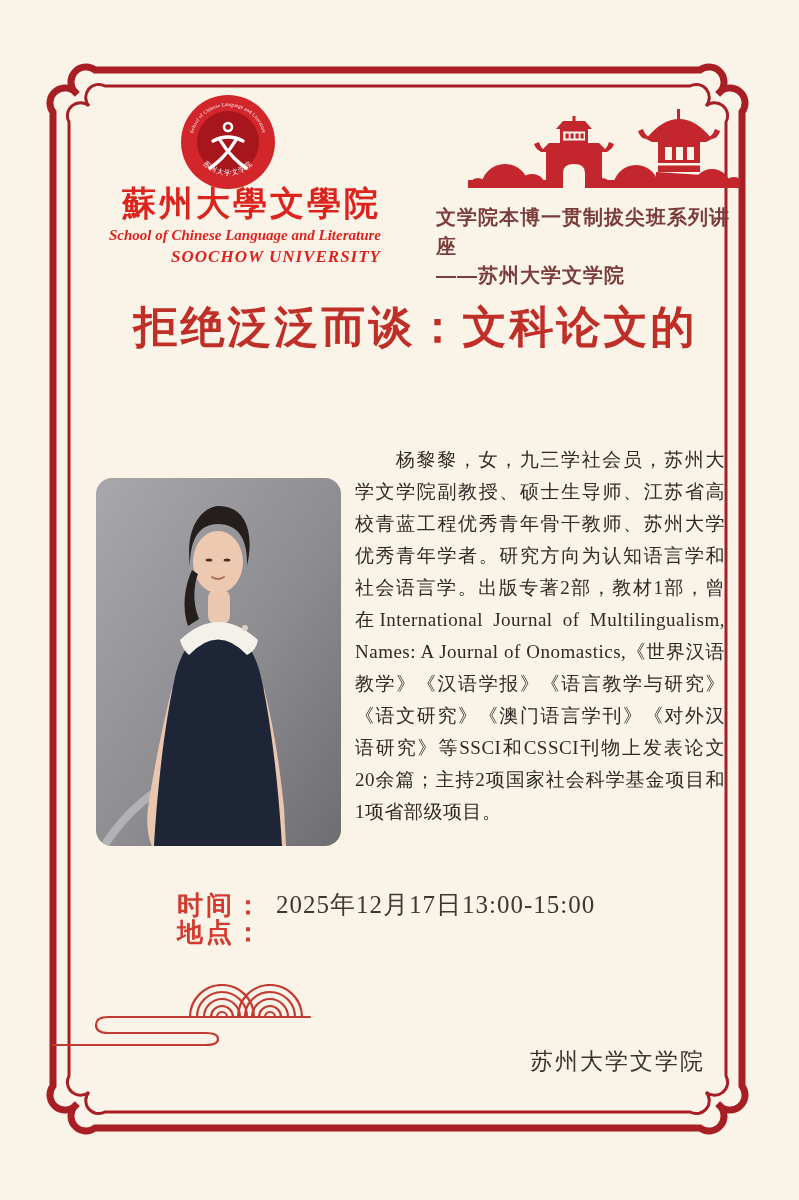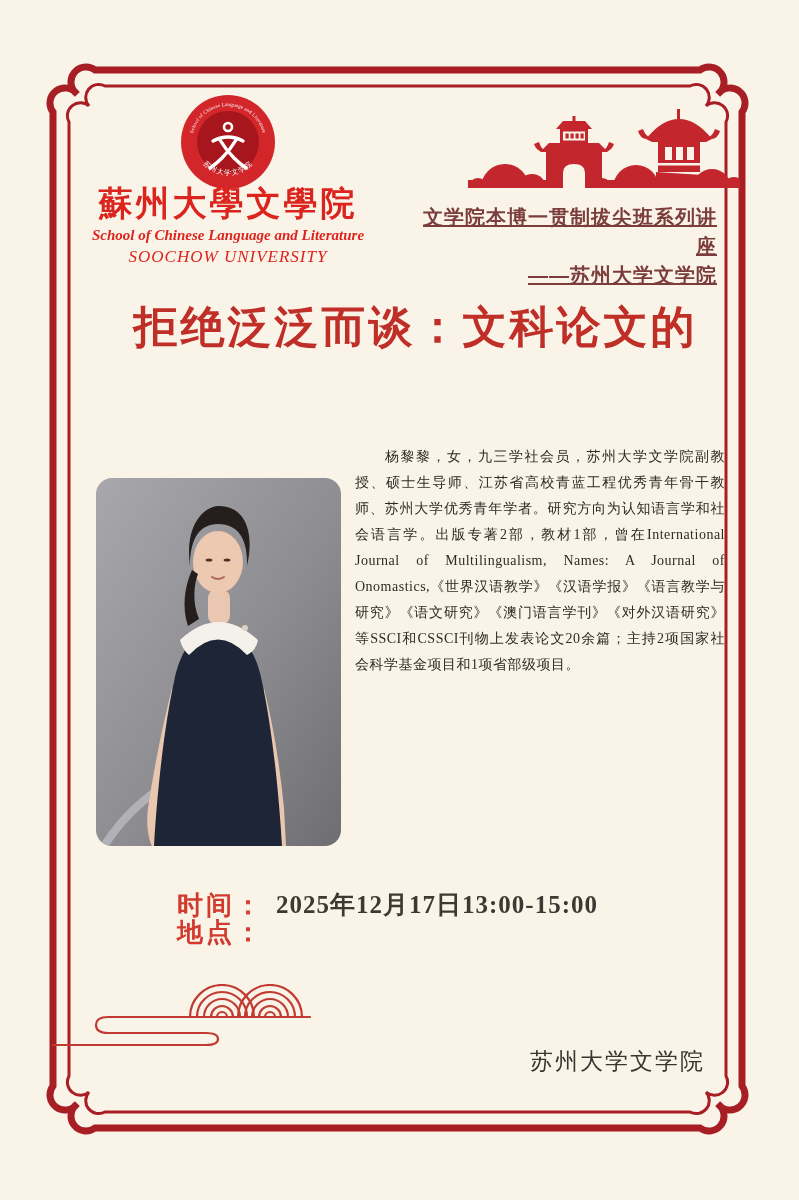--- a/index.html
+++ b/index.html
@@ -5,48 +5,48 @@
   html,body{margin:0;padding:0;background:#faf4e8;}
   .poster{
     position:relative;width:799px;height:1200px;background:#faf4e8;
     overflow:hidden;font-family:"Liberation Serif","DejaVu Serif",serif;
   }
   .abs{position:absolute;}
   
   .frame-svg{left:0;top:0;width:799px;height:1200px;pointer-events:none;}
   
   .seal{left:180px;top:94px;width:96px;height:96px;}
-  .head-block{left:75px;top:186px;width:306px;text-align:center;color:#dc241e;}
+  .head-block{left:75px;top:186px;width:306px;text-align:right;color:#dc241e;}
   .uni-cn{font-size:34px;font-weight:bold;letter-spacing:3px;line-height:36px;}
   .school-en{margin-top:4px;font-size:15px;font-weight:bold;font-style:italic;line-height:18px;}
-  .uni-en{margin-top:3px;font-size:17px;font-weight:normal;font-style:italic;letter-spacing:1px;line-height:20px;}
+  .uni-en{margin-top:3px;font-size:17px;font-weight:bold;font-style:italic;letter-spacing:1px;line-height:20px;}
   .campus{left:460px;top:106px;width:280px;height:82px;}
   .series{
-    left:420px;top:203px;width:297px;text-align:right;
+    left:436px;top:203px;width:297px;text-align:left;
     font-family:"Liberation Sans","DejaVu Sans",sans-serif;
-    font-weight:bold;font-size:20px;line-height:29px;color:#7b3d3b;letter-spacing:1px;text-decoration:underline;
+    font-weight:bold;font-size:20px;line-height:29px;color:#7b3d3b;letter-spacing:1px;
   }
   
   .main-title{
     left:16px;top:300px;width:799px;text-align:center;color:#bf2e27;
     font-weight:bold;font-size:44px;line-height:56px;letter-spacing:3px;
   }
   
   .photo{left:96px;top:478px;width:245px;height:368px;border-radius:16px;overflow:hidden;}
   .photo svg{display:block;}
   .bio{
-    left:355px;top:444px;width:370px;font-size:14px;line-height:26px;
+    left:355px;top:444px;width:370px;font-size:19px;line-height:32px;
     color:#2e2a26;text-align:justify;text-indent:2.15em;letter-spacing:0.5px;
   }
   
   .detail-row{left:177px;display:flex;align-items:flex-start;white-space:nowrap;}
   .row-time{top:888px;}
   .row-loc{top:915px;}
   .detail-label{font-size:26px;font-weight:bold;color:#d33a2e;letter-spacing:3px;}
-  .detail-value{font-size:25px;color:#3c3933;letter-spacing:1px;padding-left:12px;font-weight:bold;}
+  .detail-value{font-size:25px;color:#3c3933;letter-spacing:1px;padding-left:12px;}
   
   .cloud-orn{left:52px;top:984px;width:262px;height:66px;}
   .organizer{left:510px;top:1046px;width:215px;text-align:center;
     font-size:23px;color:#393530;letter-spacing:2px;}
 </style>
 </head>
 <body>
 
 <div class="poster">
 

